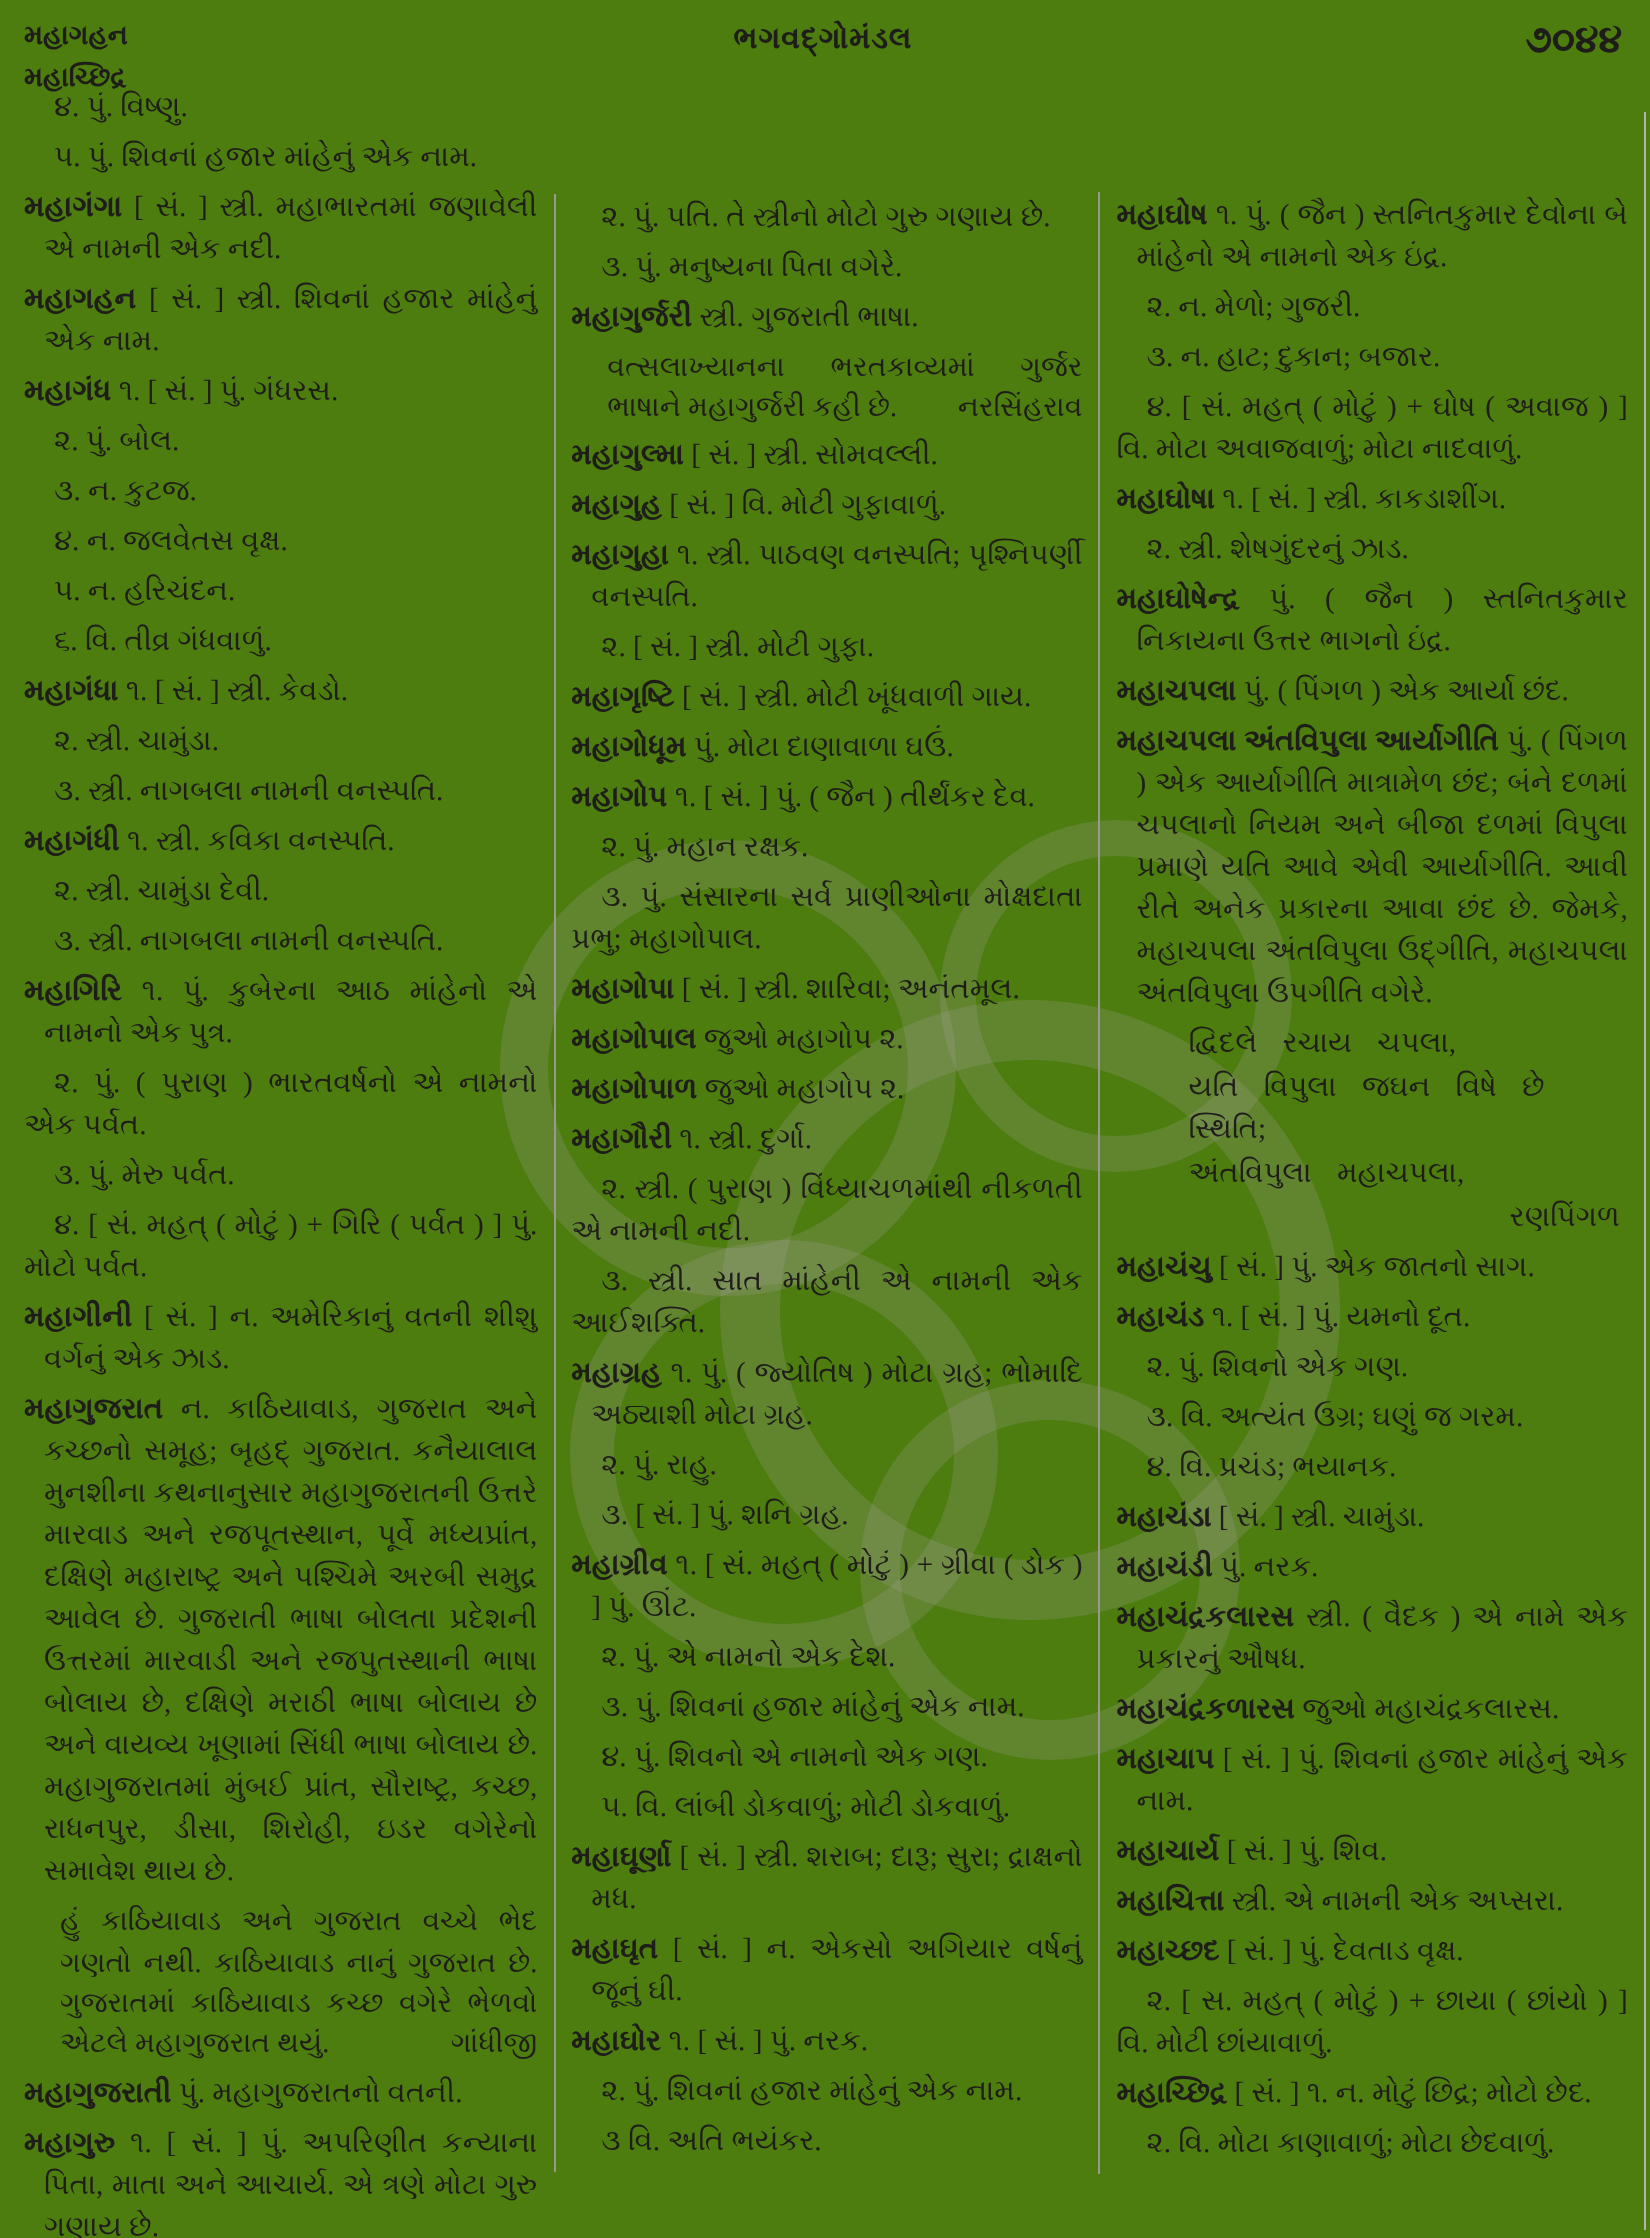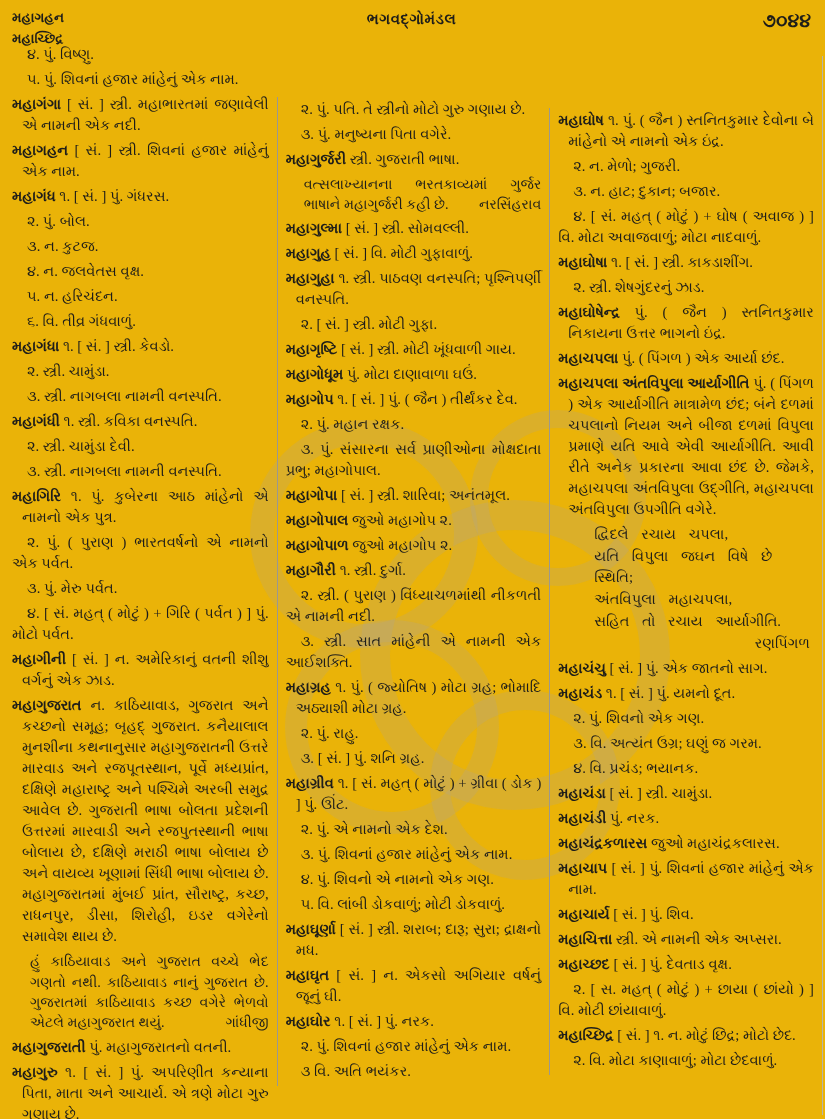--- a/index.html
+++ b/index.html
@@ -1,20 +1,20 @@
 <!DOCTYPE html>
 <html lang="gu"><head>
 <meta charset="utf-8">
 <style>
   html,body{margin:0;padding:0;background:#dcdad2;}
   .page{
     position:relative;
     width:825px;height:1119px;
     margin:0 auto;
-    background:#eab308;
+    background:#4d7c0f;
     color:#1e1d1a;
     font-family:"Liberation Serif","DejaVu Serif",serif;
     overflow:hidden;
     box-sizing:border-box;
     text-decoration:underline;
   }
   
   .header{
     position:absolute;top:8px;left:12px;right:14px;height:46px;
     display:flex;justify-content:space-between;align-items:flex-start;
@@ -147,30 +147,30 @@
         <p class="entry-sub">૪. [ સં. મહત્ ( મોટું ) + ઘોષ ( અવાજ ) ] વિ. મોટા અવાજવાળું; મોટા નાદવાળું.</p>
         <p class="entry-head"><b>મહાઘોષા </b>૧. [ સં. ] સ્ત્રી. કાકડાશીંગ.</p>
         <p class="entry-sub">૨. સ્ત્રી. શેષગુંદરનું ઝાડ.</p>
         <p class="entry-head"><b>મહાઘોષેન્દ્ર </b>પું. ( જૈન ) સ્તનિતકુમાર નિકાયના ઉત્તર ભાગનો ઇંદ્ર.</p>
         <p class="entry-head"><b>મહાચપલા </b>પું. ( પિંગળ ) એક આર્યા છંદ.</p>
         <p class="entry-head"><b>મહાચપલા અંતવિપુલા આર્યાગીતિ </b>પું. ( પિંગળ ) એક આર્યાગીતિ માત્રામેળ છંદ; બંને દળમાં ચપલાનો નિયમ અને બીજા દળમાં વિપુલા પ્રમાણે યતિ આવે એવી આર્યાગીતિ. આવી રીતે અનેક પ્રકારના આવા છંદ છે. જેમકે, મહાચપલા અંતવિપુલા ઉદ્ગીતિ, મહાચપલા અંતવિપુલા ઉપગીતિ વગેરે.</p>
         <div class="verse-block">
           <p class="verse-line">દ્વિદલે રચાય ચપલા,</p>
           <p class="verse-line">યતિ વિપુલા જઘન વિષે છે સ્થિતિ;</p>
           <p class="verse-line">અંતવિપુલા મહાચપલા,</p>
-          <p class="verse-line">સહિત તો રચાય આર્યાગીતિ.</p>
           <p class="verse-attr">રણપિંગળ</p>
         </div>
         <p class="entry-head"><b>મહાચંચુ </b>[ સં. ] પું. એક જાતનો સાગ.</p>
         <p class="entry-head"><b>મહાચંડ </b>૧. [ સં. ] પું. યમનો દૂત.</p>
         <p class="entry-sub">૨. પું. શિવનો એક ગણ.</p>
         <p class="entry-sub">૩. વિ. અત્યંત ઉગ્ર; ઘણું જ ગરમ.</p>
         <p class="entry-sub">૪. વિ. પ્રચંડ; ભયાનક.</p>
         <p class="entry-head"><b>મહાચંડા </b>[ સં. ] સ્ત્રી. ચામુંડા.</p>
         <p class="entry-head"><b>મહાચંડી </b>પું. નરક.</p>
+        <p class="entry-head"><b>મહાચંદ્રકલારસ </b>સ્ત્રી. ( વૈદક ) એ નામે એક પ્રકારનું ઔષધ.</p>
         <p class="entry-head"><b>મહાચંદ્રકળારસ </b>જુઓ મહાચંદ્રકલારસ.</p>
         <p class="entry-head"><b>મહાચાપ </b>[ સં. ] પું. શિવનાં હજાર માંહેનું એક નામ.</p>
         <p class="entry-head"><b>મહાચાર્ય </b>[ સં. ] પું. શિવ.</p>
         <p class="entry-head"><b>મહાચિત્તા </b>સ્ત્રી. એ નામની એક અપ્સરા.</p>
         <p class="entry-head"><b>મહાચ્છદ </b>[ સં. ] પું. દેવતાડ વૃક્ષ.</p>
         <p class="entry-sub">૨. [ સ. મહત્ ( મોટું ) + છાયા ( છાંયો ) ] વિ. મોટી છાંયાવાળું.</p>
         <p class="entry-head"><b>મહાચ્છિદ્ર </b>[ સં. ] ૧. ન. મોટું છિદ્ર; મોટો છેદ.</p>
         <p class="entry-sub">૨. વિ. મોટા કાણાવાળું; મોટા છેદવાળું.</p>
       </div>
     </div>

